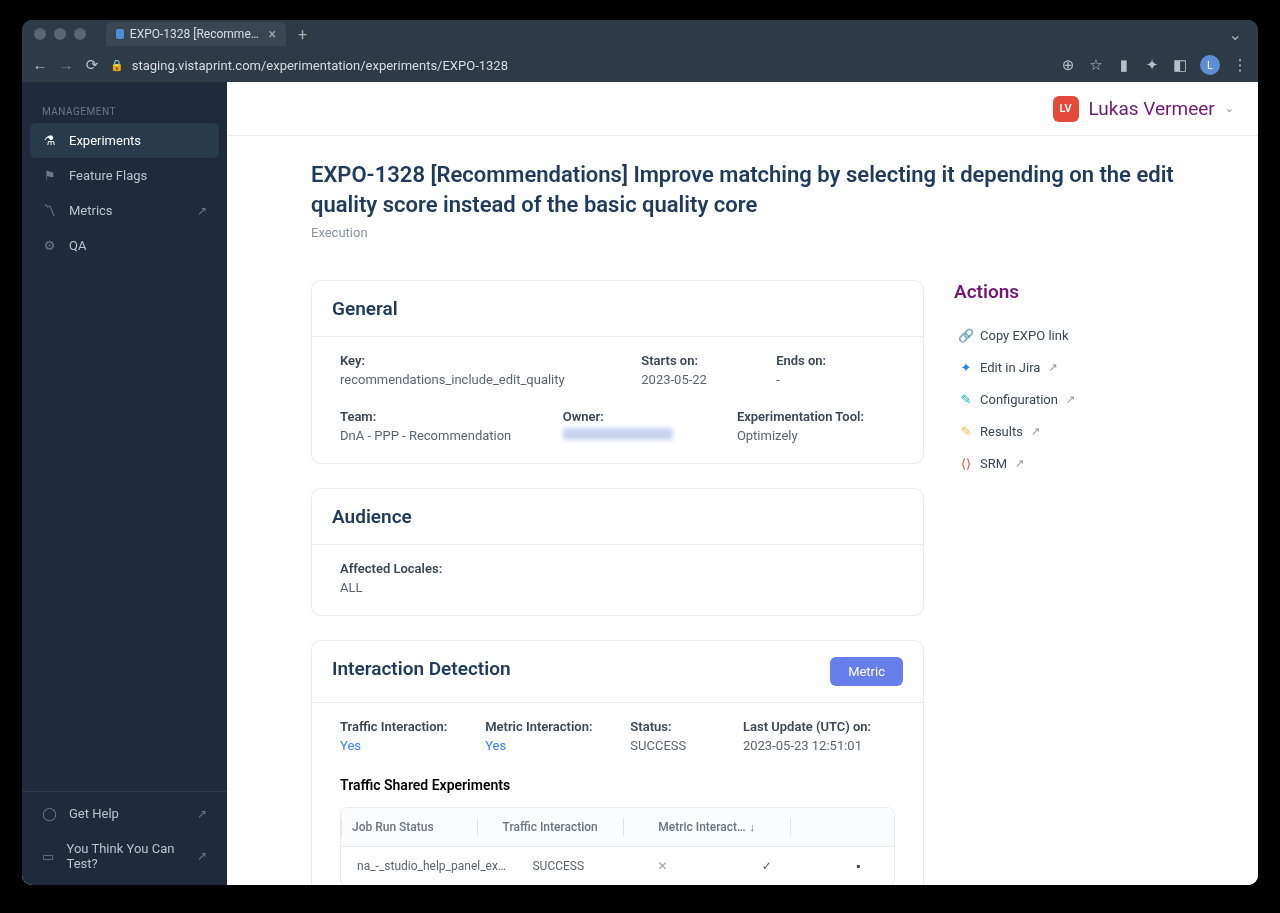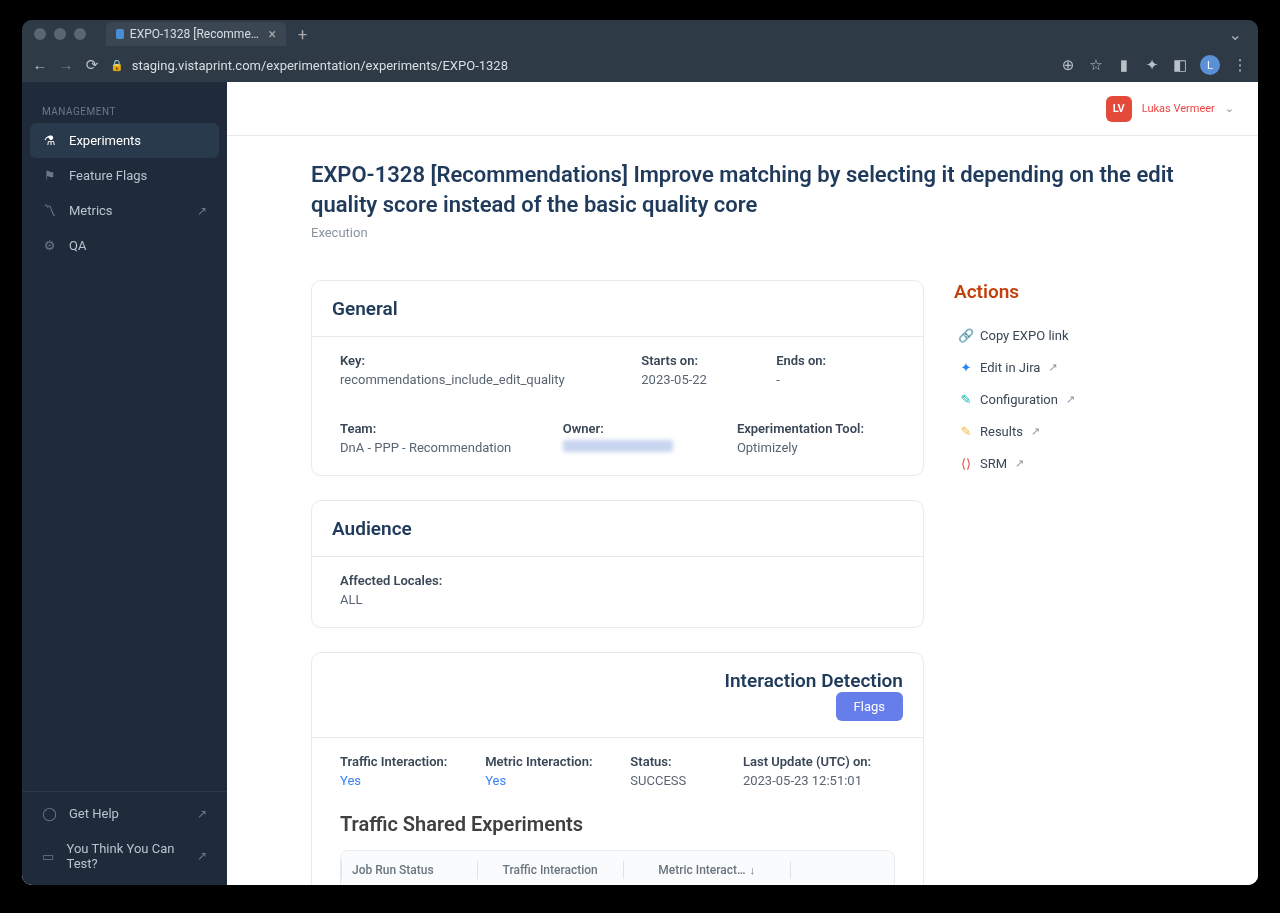--- a/index.html
+++ b/index.html
@@ -38,48 +38,48 @@
 .nav-item { display: flex; align-items: center; gap: 12px; padding: 10px 20px; font-size: 13px; cursor: pointer; color: #b8c4d0; }
 .nav-item.active { background: #2a3a4d; color: #fff; border-radius: 6px; margin: 0 8px; padding: 10px 12px; }
 .nav-icon { width: 15px; height: 15px; display: flex; align-items: center; justify-content: center; font-size: 13px; color: #6a7888; }
 .nav-item.active .nav-icon { color: #fff; }
 .nav-ext { margin-left: auto; color: #6a7888; font-size: 12px; }
 .sidebar-footer { margin-top: auto; border-top: 1px solid #2a3a4d; padding: 4px 0; }
 
 .main { flex: 1; background: #fff; overflow-y: auto; }
 .topbar { height: 54px; border-bottom: 1px solid #e8ebee; display: flex; align-items: center; justify-content: flex-end; padding: 0 24px; gap: 10px; }
 .avatar { width: 26px; height: 26px; border-radius: 6px; background: #e34a3a; color: #fff; font-size: 11px; font-weight: 600; display: flex; align-items: center; justify-content: center; }
-.user-name { font-size: 11px; color: #ef4444; }
+.user-name { font-size: 19px; color: #701a75; }
 .chev { color: #8a94a0; font-size: 11px; }
 
 .content { padding: 24px 84px 0 84px; }
 .page-title { font-size: 22px; font-weight: 600; color: #1f3a5a; line-height: 1.35; }
 .page-sub { font-size: 13px; color: #8a94a0; margin-top: 6px; }
 
 .columns { display: flex; gap: 30px; margin-top: 40px; }
 .col-main { flex: 1; }
 .col-side { width: 220px; }
 
 .card { background: #fff; border: 1px solid #e8ebee; border-radius: 10px; margin-bottom: 24px; box-shadow: 0 1px 2px rgba(0,0,0,0.02); }
 .card-header { padding: 16px 20px; }
 .card-title { font-size: 19px; font-weight: 600; color: #1f3a5a; }
-.card-header-row { display: flex; align-items: flex-end; justify-content: space-between; flex-direction: column; }
+.card-header-row { display: flex; align-items: flex-start; justify-content: space-between; }
 .card-body { padding: 16px 28px 20px; border-top: 1px solid #e8ebee; }
 .field-label { font-size: 13px; font-weight: 600; color: #3a4756; margin-bottom: 4px; }
 .field-value { font-size: 13px; color: #5a6572; }
 .owner-redact { display: inline-block; width: 110px; height: 12px; background: #c8d4f0; border-radius: 2px; filter: blur(2px); }
 
 .id-grid { display: grid; grid-template-columns: 1.3fr 1.3fr 1fr 1.4fr; gap: 4px; }
 .yes { color: #3b82f6; }
 
 .btn-check { background: #667eea; color: #fff; border: none; padding: 7px 18px; border-radius: 6px; font-size: 13px; cursor: pointer; }
 
-.sub-heading { font-size: 20px; font-weight: 600; color: #404040; margin: 24px 0 14px; }
-
-.actions-title { font-size: 19px; font-weight: 600; color: #c2410c; margin-bottom: 16px; }
+.sub-heading { font-size: 14px; font-weight: 600; color: #000000; margin: 24px 0 14px; }
+
+.actions-title { font-size: 19px; font-weight: 600; color: #701a75; margin-bottom: 16px; }
 .action-link { display: flex; align-items: center; gap: 6px; font-size: 13px; color: #3a4756; padding: 8px 4px; cursor: pointer; }
 .action-icon { width: 16px; height: 16px; display: inline-flex; align-items: center; justify-content: center; font-size: 13px; }
 .ext-icon { font-size: 11px; color: #8a94a0; margin-left: 2px; }
 
 .table { border: 1px solid #e8ebee; border-radius: 8px; overflow: hidden; margin-top: 10px; }
 .thead, .trow { display: flex; align-items: center; }
 .thead { background: #fafbfc; border-bottom: 1px solid #e8ebee; }
 .th, .td { padding: 12px 10px; font-size: 12px; color: #5a6572; }
 .th { font-weight: 500; color: #6a7580; display: flex; align-items: center; gap: 4px; }
 .col-exp { flex: 2.4; padding-left: 16px; }
@@ -197,21 +197,21 @@
                   </div>
                   <div class="field-group">
                     <div class="field-label">Starts on:</div>
                     <div class="field-value">2023-05-22</div>
                   </div>
                   <div class="field-group">
                     <div class="field-label">Ends on:</div>
                     <div class="field-value">-</div>
                   </div>
                 </div>
-                <div style="display:grid; grid-template-columns: 1.7fr 1.3fr 1.3fr; gap:32px 16px; margin-top:34px;">
+                <div style="display:grid; grid-template-columns: 1.7fr 1.3fr 1.3fr; gap:32px 16px; margin-top:22px;">
                   <div class="field-group">
                     <div class="field-label">Team:</div>
                     <div class="field-value">DnA - PPP - Recommendation</div>
                   </div>
                   <div class="field-group">
                     <div class="field-label">Owner:</div>
                     <div class="field-value"><span class="owner-redact"></span></div>
                   </div>
                   <div class="field-group">
                     <div class="field-label">Experimentation Tool:</div>
@@ -227,21 +227,21 @@
                 </div>
               <div class="card-body">
                 <div class="field-label">Affected Locales:</div>
                 <div class="field-value">ALL</div>
               </div>
             </div>
 
             <div class="card">
               <div class="card-header card-header-row">
                 <div class="card-title">Interaction Detection</div>
-                <button class="btn-check">Flags</button>
+                <button class="btn-check">Metric</button>
               </div>
               <div class="card-body">
                 <div class="id-grid">
                   <div class="field-group">
                     <div class="field-label">Traffic Interaction:</div>
                     <div class="field-value yes">Yes</div>
                   </div>
                   <div class="field-group">
                     <div class="field-label">Metric Interaction:</div>
                     <div class="field-value yes">Yes</div>

